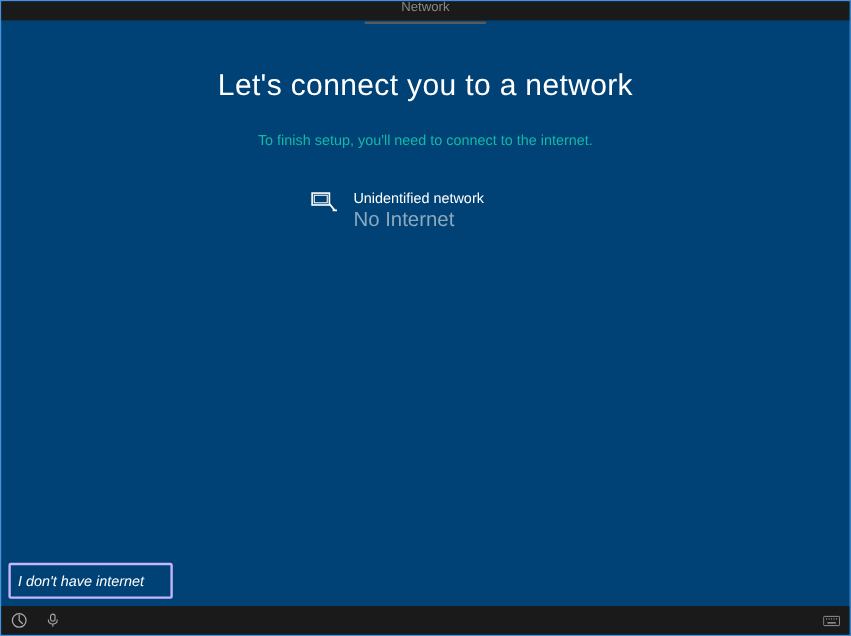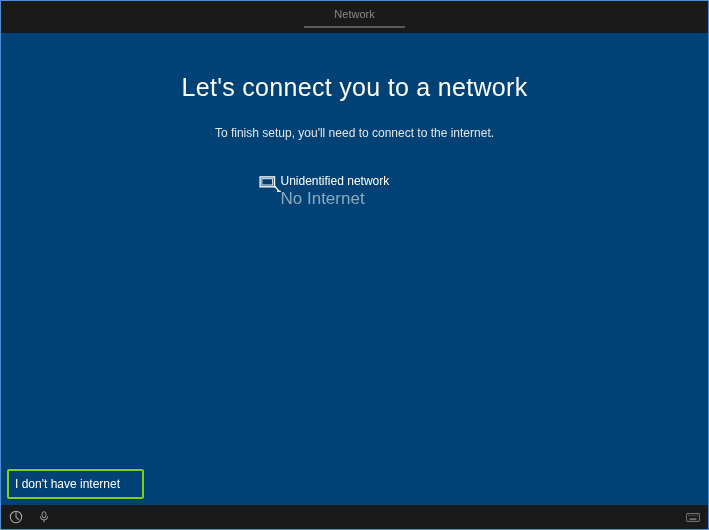--- a/index.html
+++ b/index.html
@@ -7,21 +7,21 @@
       width: 709px;
       height: 530px;
       background: #004275;
       font-family: "Segoe UI", Arial, sans-serif;
       color: #ffffff;
       overflow: hidden;
       position: relative;
       border: 1px solid #4a90d9;
     }
     .header {
-      height: 32px;
+      height: 16px;
       background: #1a1a1a;
       display: flex;
       justify-content: center;
       align-items: center;
       position: relative;
     }
     .header-tab {
       color: #888;
       font-size: 11px;
       font-weight: 400;
@@ -43,32 +43,32 @@
     }
     .title {
       font-size: 25px;
       font-weight: 300;
       letter-spacing: 0.3px;
       margin-bottom: 24px;
     }
     .subtitle {
       font-size: 12px;
       font-weight: 400;
-      color: #e5e5e5;
+      color: #14b8a6;
     }
     .network-list {
       margin-top: 30px;
       display: flex;
       justify-content: center;
     }
     .network-item {
       display: flex;
       align-items: flex-start;
       text-align: left;
-      gap: 0;
+      gap: 14px;
       padding: 4px;
       min-width: 200px;
     }
     .network-icon {
       width: 22px;
       height: 18px;
       margin-top: 2px;
       flex-shrink: 0;
     }
     .network-text {
@@ -84,27 +84,28 @@
       color: #8ca8bd;
       margin-top: 1px;
     }
     .bottom-left {
       position: absolute;
       bottom: 30px;
       left: 6px;
     }
     .skip-button {
       background: transparent;
-      border: 2px solid #84cc16;
+      border: 2px solid #c4b5fd;
       color: #ffffff;
       font-size: 12px;
       font-family: inherit;
       padding: 6px 22px 6px 6px;
       cursor: pointer;
       border-radius: 2px;
+      font-style: italic;
     }
     .footer {
       position: absolute;
       bottom: 0;
       left: 0;
       right: 0;
       height: 24px;
       background: #1a1a1a;
       display: flex;
       align-items: center;

